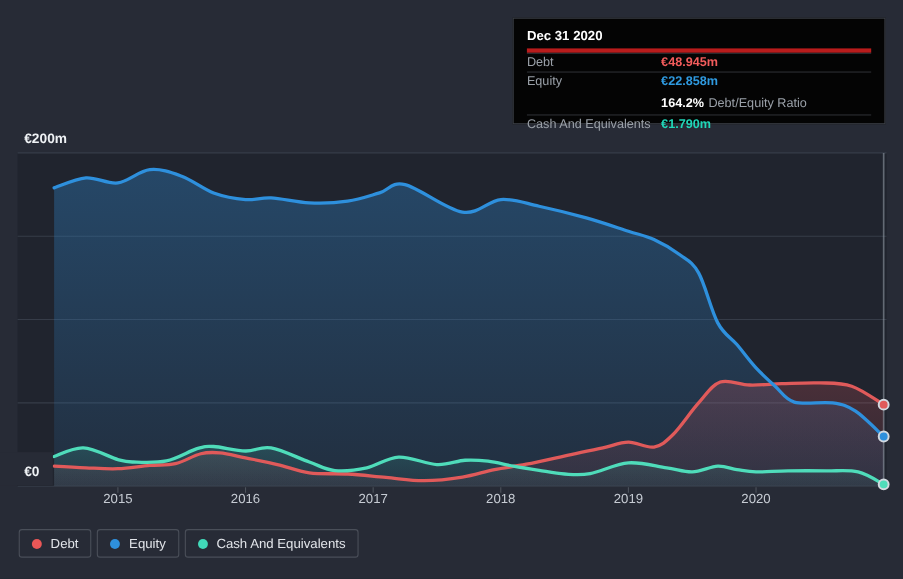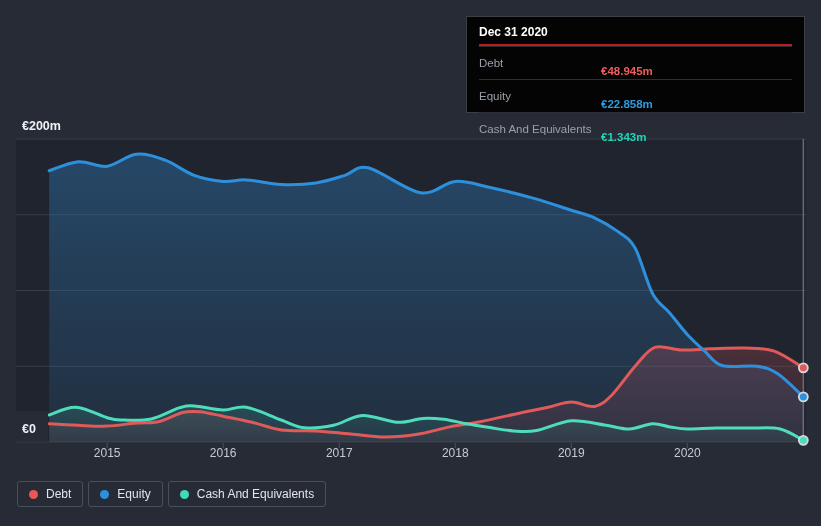--- a/index.html
+++ b/index.html
@@ -7,25 +7,25 @@
   .page{position:relative;width:821px;height:526px;background:#272b36;overflow:hidden;}
   svg{position:absolute;left:0;top:0;}
 
   
   .tooltip{
     position:absolute;left:466px;top:16px;width:339px;height:97px;
     box-sizing:border-box;background:#040404;border:1px solid #3b3f46;
     padding:6px 12px 0 12px;z-index:5;
   }
   .tt-title{font-size:12px;font-weight:bold;color:#ffffff;padding:2px 0 5px 0;
-    border-bottom:2px solid #b91c1c;}
+    border-bottom:4px solid #b91c1c;}
   .tt-row{display:flex;align-items:center;padding:2px 0;}
   .tt-row.sep{border-top:1px solid #2c2e33;}
   .tt-label{width:122px;flex-shrink:0;font-size:11.5px;color:#9aa0a8;}
-  .tt-value{font-size:11.5px;font-weight:bold;margin-top:16px;}
+  .tt-value{font-size:11.5px;font-weight:bold;}
   .tt-value.red{color:#f25c5c;}
   .tt-value.blue{color:#2f9ae0;}
   .tt-value.teal{color:#20d6b8;}
   .tt-ratio-main{font-size:11.5px;font-weight:bold;color:#ffffff;}
   .tt-ratio-suffix{font-size:11.5px;font-weight:normal;color:#9aa0a8;margin-left:4px;}
 
   
   .legend{position:absolute;left:17px;top:481px;display:flex;gap:5px;z-index:4;}
   .legend-item{
     display:flex;align-items:center;gap:8px;
@@ -100,23 +100,29 @@
   <div class="tooltip">
     <div class="tt-title">Dec 31 2020</div>
     <div class="tt-row sep">
       <span class="tt-label">Debt</span>
       <span class="tt-value red">€48.945m</span>
     </div>
     <div class="tt-row sep">
       <span class="tt-label">Equity</span>
       <span class="tt-value blue">€22.858m</span>
     </div>
+    <div class="tt-row">
+      <span class="tt-label"></span>
+      <span>
+        <span class="tt-ratio-main">164.2%</span><span class="tt-ratio-suffix">Debt/Equity Ratio</span>
+      </span>
+    </div>
     <div class="tt-row sep">
       <span class="tt-label">Cash And Equivalents</span>
-      <span class="tt-value teal">€1.343m</span>
+      <span class="tt-value teal">€1.790m</span>
     </div>
   </div>
 
   <div class="legend">
     <div class="legend-item">
       <span class="legend-dot" style="background: rgb(235, 87, 87);"></span>
       <span>Debt</span>
     </div>
     <div class="legend-item">
       <span class="legend-dot" style="background: rgb(46, 144, 221);"></span>

